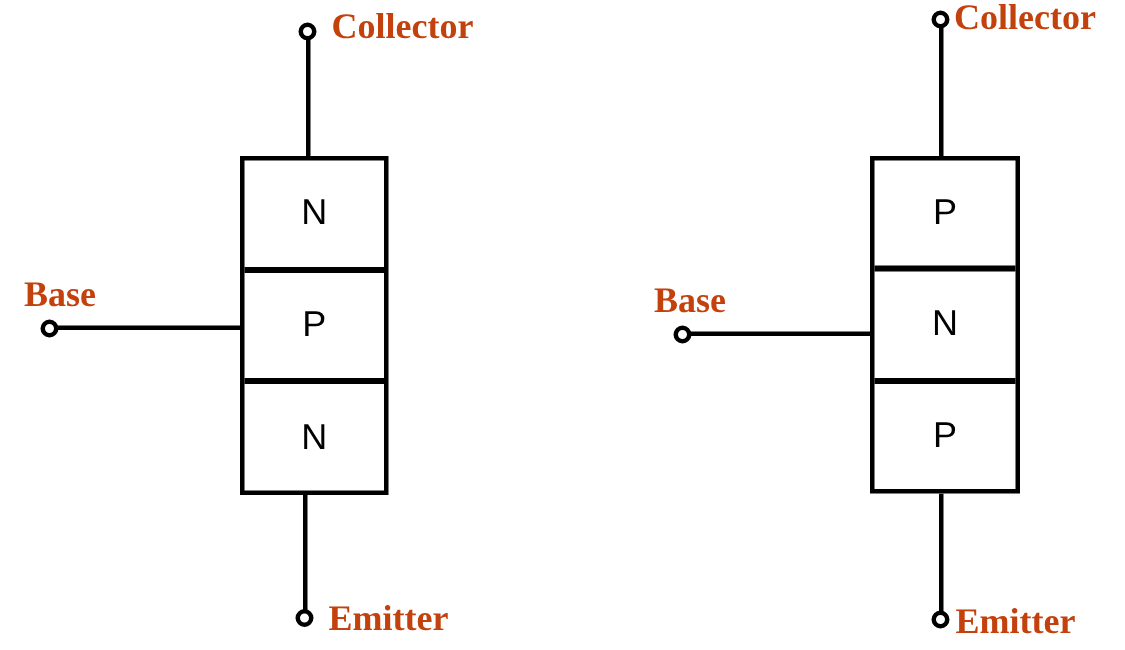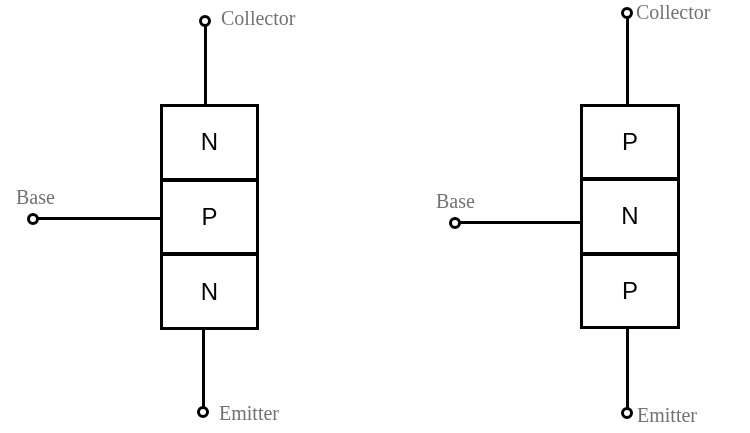--- a/index.html
+++ b/index.html
@@ -43,24 +43,24 @@
     box-sizing: border-box;
     width: 12px;
     height: 12px;
     border: 3px solid #000;
     border-radius: 50%;
     background: #fff;
   }
   .term-label {
     position: absolute;
     font-family: "Liberation Serif", serif;
-    font-weight: normal;
-    font-size: 20px;
+    font-weight: bold;
+    font-size: 24px;
     line-height: 22px;
-    color: #737373;
+    color: #c2410c;
     white-space: nowrap;
   }
 
   
   .t1-box    { left: 160px; top: 104px; width: 99px;  height: 226px; }
   .t1-cline  { left: 204px; top: 25px;  width: 3px;   height: 80px; }
   .t1-ccirc  { left: 199px; top: 15px; }
   .t1-clabel { left: 221px; top: 7px; }
   .t1-bline  { left: 37px;  top: 217px; width: 124px; height: 3px; }
   .t1-bcirc  { left: 27px;  top: 213px; }

